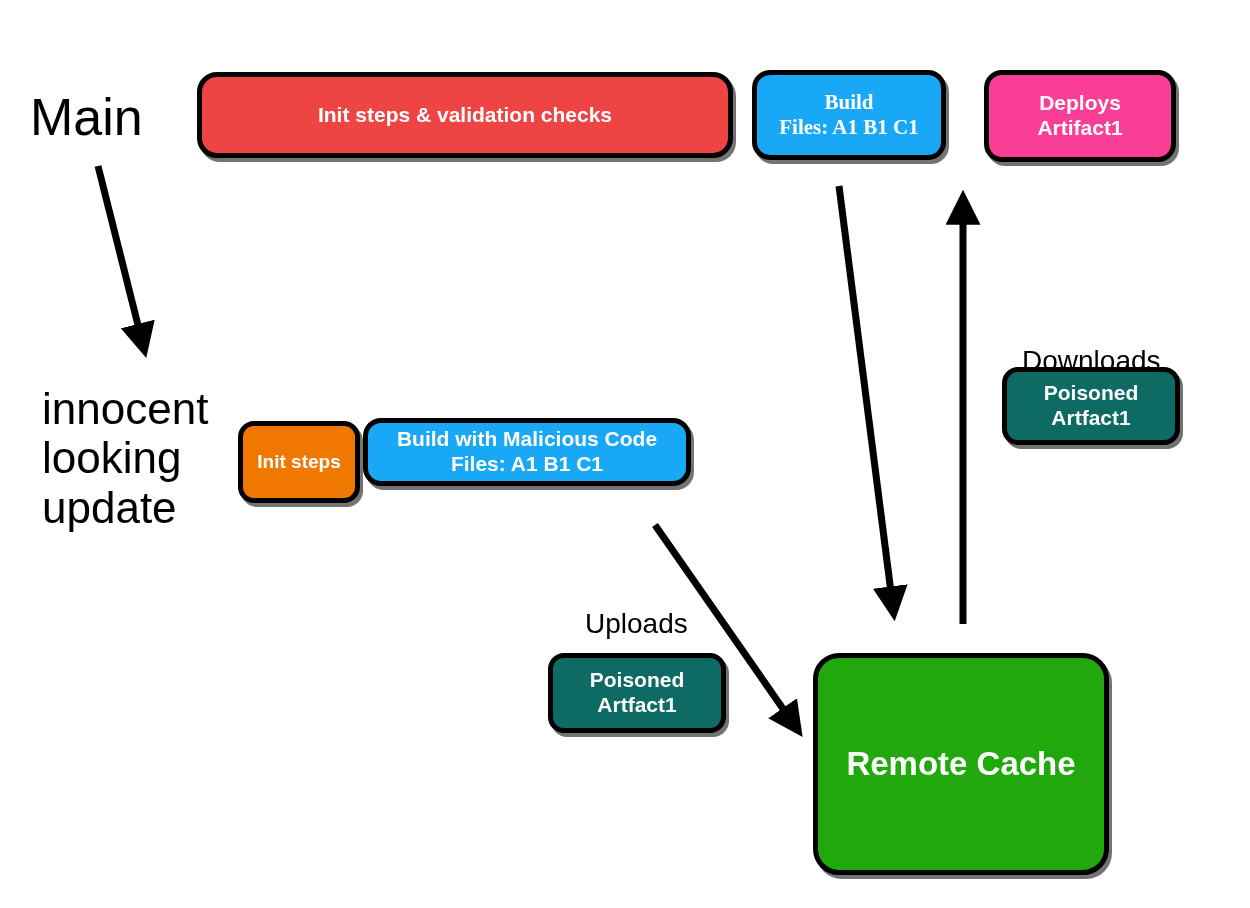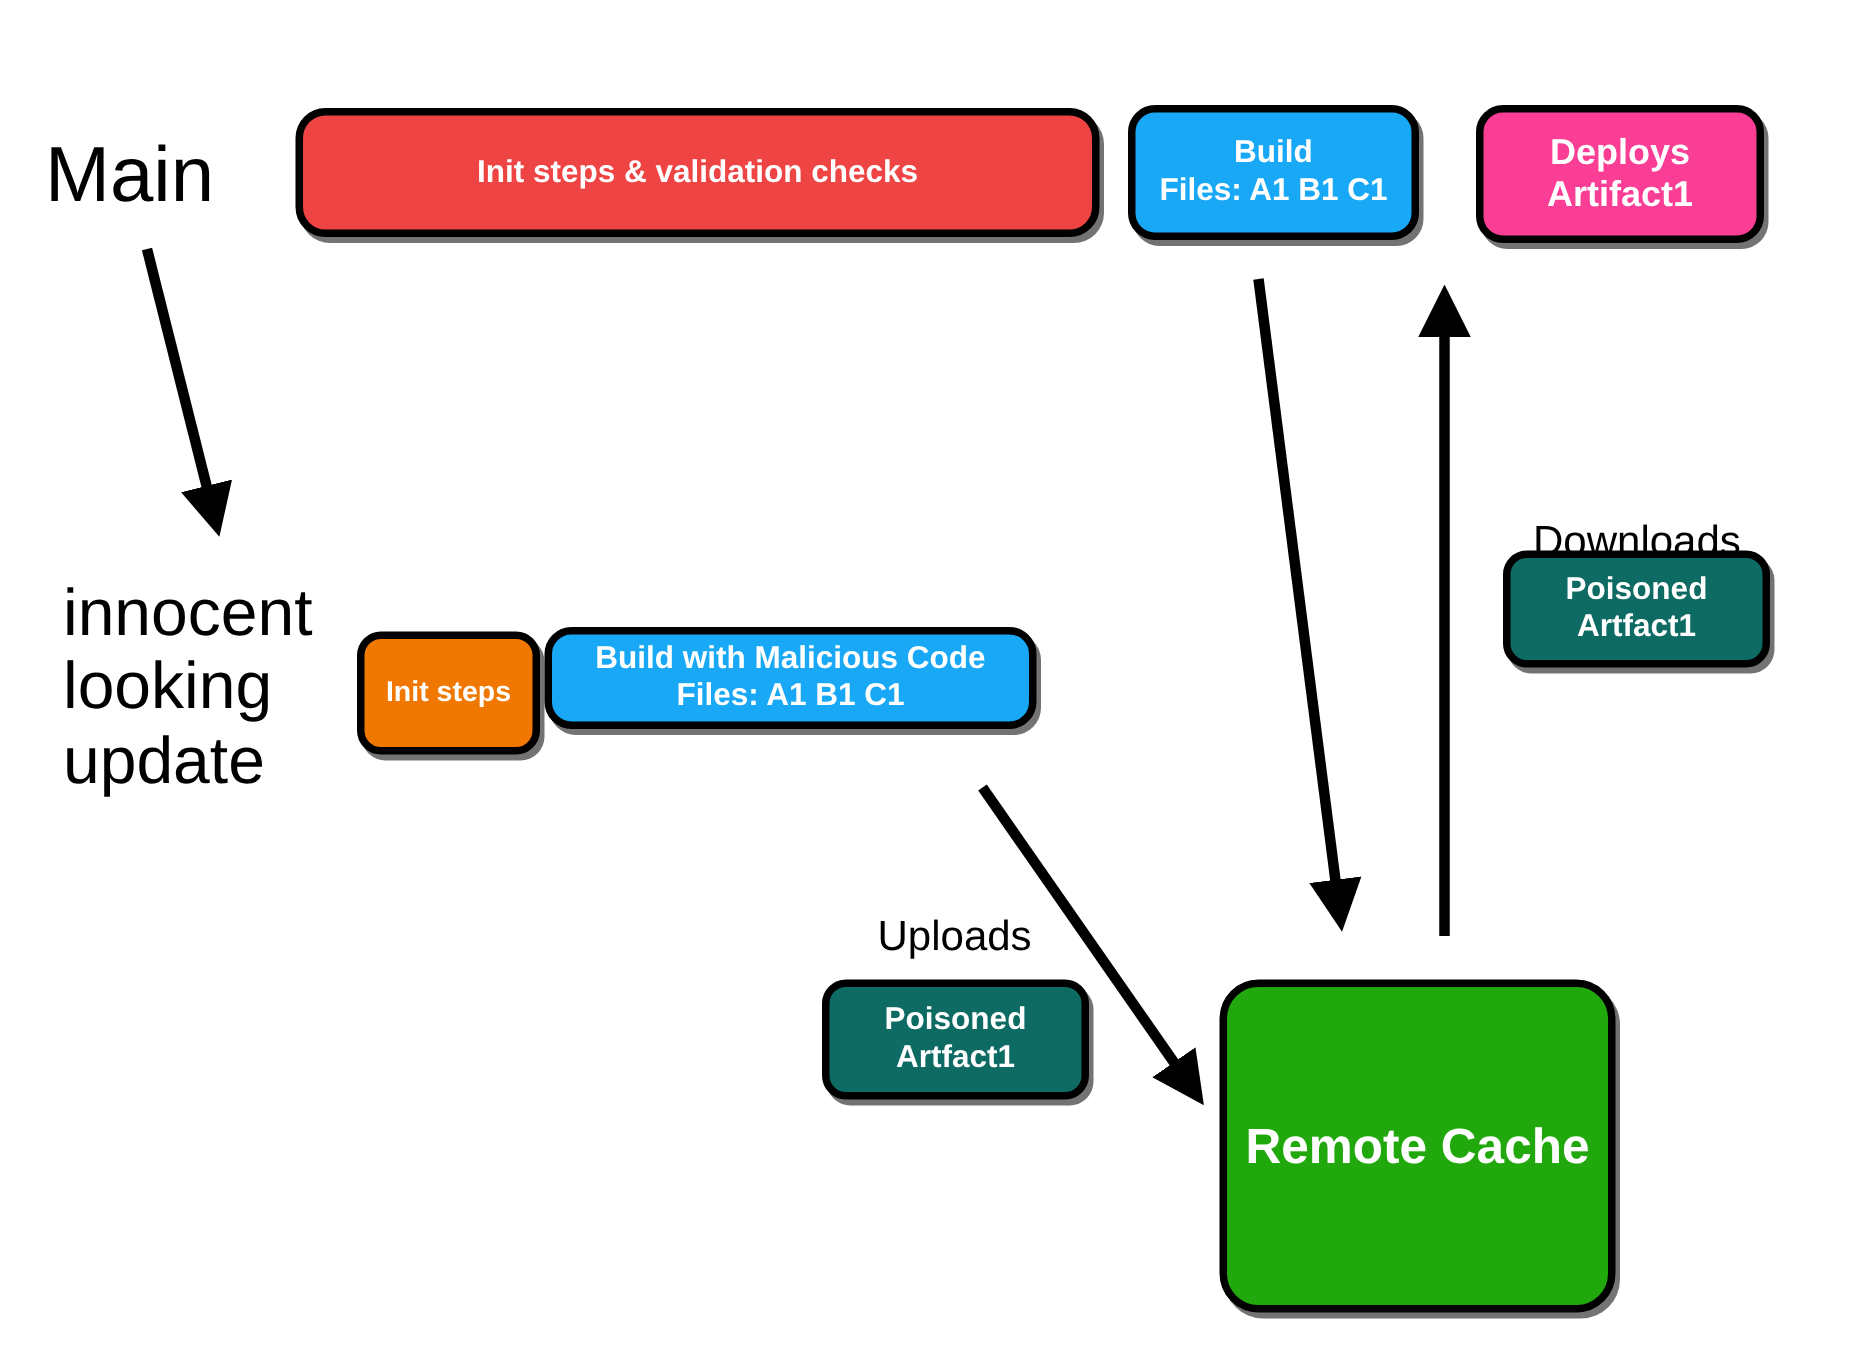--- a/index.html
+++ b/index.html
@@ -45,29 +45,29 @@
     left: 0;
     top: 0;
     width: 1250px;
     height: 908px;
     overflow: visible;
   }
 
   
   #node-main-init      { left:197px; top:72px;  width:536px; height:86px;  font-size:21px; border-radius:20px; }
   #node-main-build     { left:752px; top:70px;  width:194px; height:90px;  font-size:21px; border-radius:18px; }
-  #node-main-deploy    { left:984px; top:70px;  width:192px; height:92px;  font-size:24px; border-radius:18px; }
+  #node-main-deploy    { left:984px; top:70px;  width:192px; height:92px;  font-size:21px; border-radius:18px; }
 
   #node-pr-init        { left:238px; top:421px; width:122px; height:82px;  font-size:19px; border-radius:16px; }
   #node-pr-build       { left:363px; top:418px; width:328px; height:68px;  font-size:21px; border-radius:18px; }
 
   #node-upload-artifact{ left:548px; top:653px; width:178px; height:80px;  font-size:21px; border-radius:16px; }
   #node-download-artifact{ left:1002px; top:367px; width:178px; height:78px; font-size:21px; border-radius:16px; }
 
-  #node-remote-cache   { left:813px; top:653px; width:264px; height:222px; font-size:33px; border-radius:26px; font-weight:bold; }
+  #node-remote-cache   { left:813px; top:653px; width:296px; height:222px; font-size:33px; border-radius:26px; font-weight:bold; }
 
   
   #label-main-branch   { left:30px;  top:88px;  font-size:52px; }
   #label-pr-branch     { left:42px;  top:384px; font-size:44px; }
   #label-cache-query   { left:684px; top:292px; font-size:28px; }
   #label-uploads       { left:585px; top:608px; font-size:28px; }
   #label-downloads     { left:1022px; top:324px; font-size:28px;margin-top:21px; }
 </style>
 </head>
 <body>
@@ -96,21 +96,21 @@
 
   <div class="plain-text" id="label-main-branch">Main</div>
 
 
   <div class="plain-text" id="label-uploads">Uploads</div>
 
   <div class="plain-text" id="label-downloads">Downloads</div>
 
   <div class="node" id="node-main-init" style="background-color: #ef4444;">Init steps &amp; validation checks</div>
 
-  <div class="node" id="node-main-build" style="background-color: rgb(25, 168, 245);">Build
+  <div class="node" id="node-main-build" style="background-color: rgb(25, 168, 245); font-family: Liberation Serif, serif;">Build
 Files: A1  B1  C1</div>
 
   <div class="node" id="node-main-deploy" style="background-color: rgb(250, 62, 150);">Deploys
 Artifact1</div>
 
   <div class="node" id="node-pr-init" style="background-color: rgb(240, 120, 0);">Init steps</div>
 
   <div class="node" id="node-pr-build" style="background-color: rgb(25, 168, 245);">Build with Malicious Code
 Files: A1  B1  C1</div>
 

